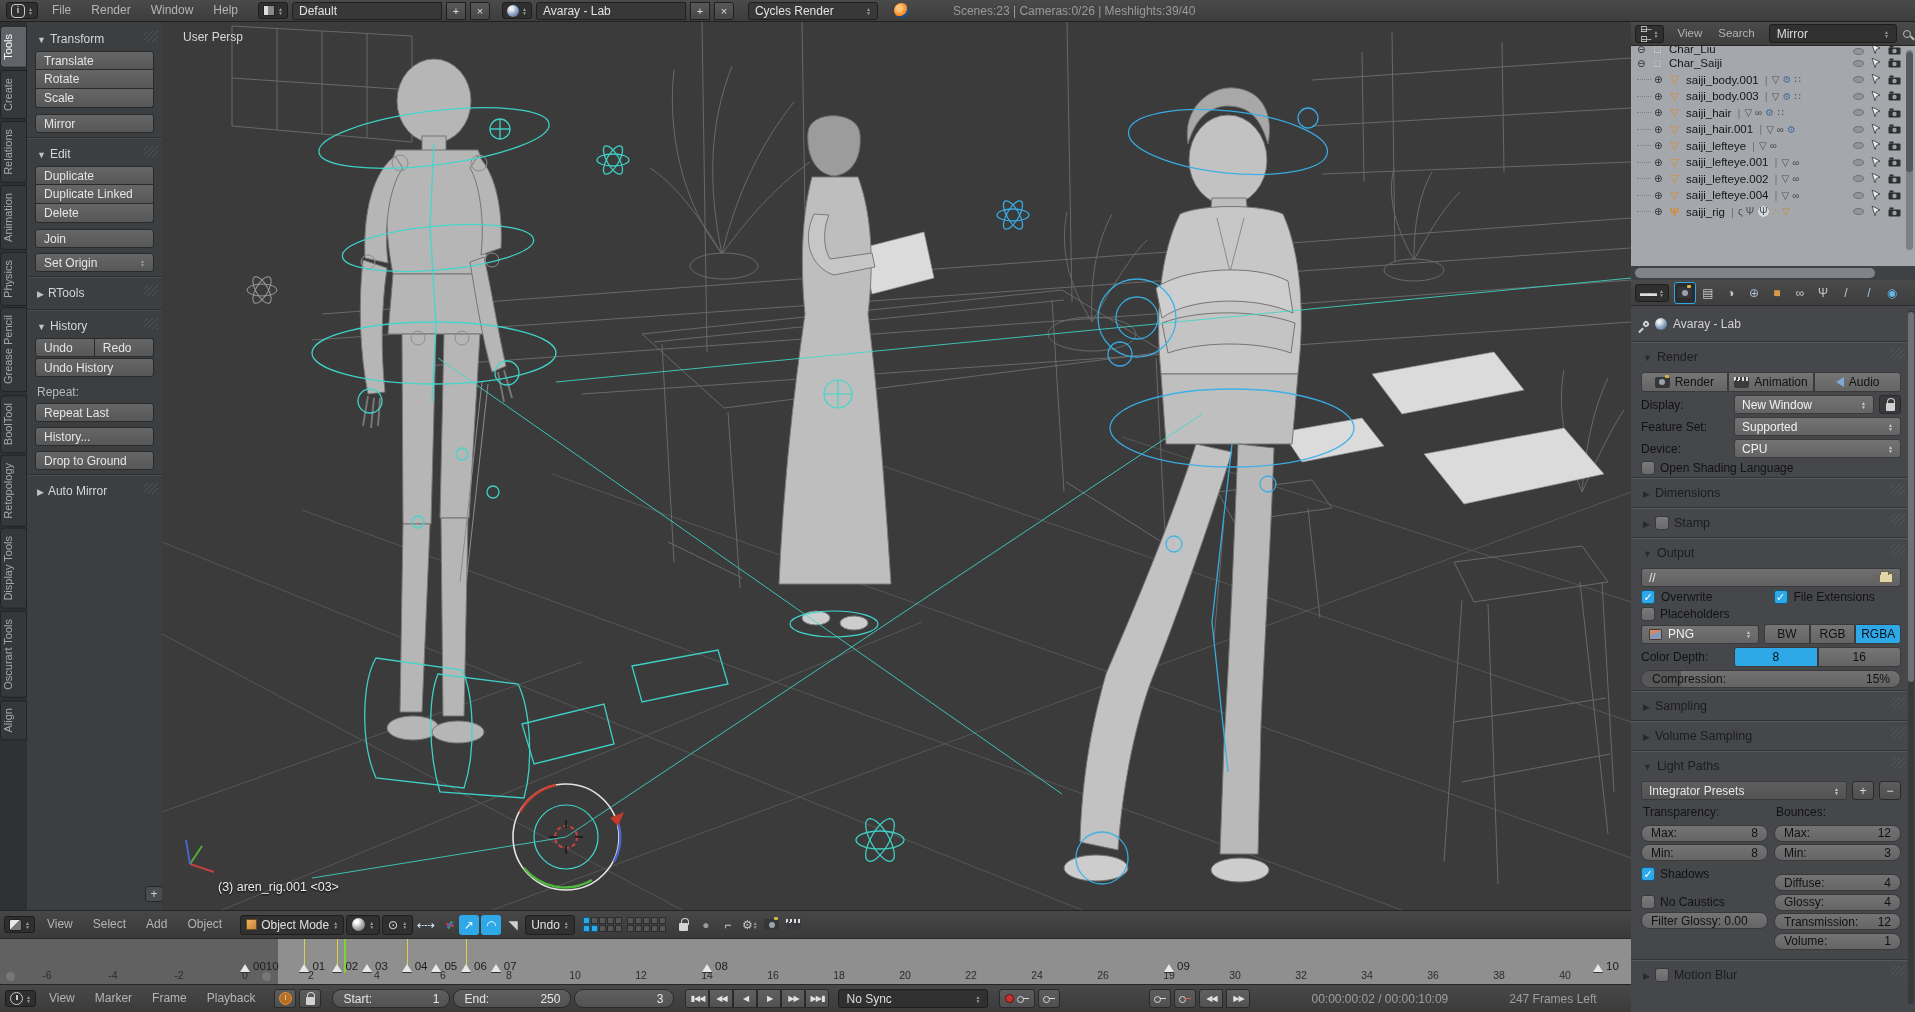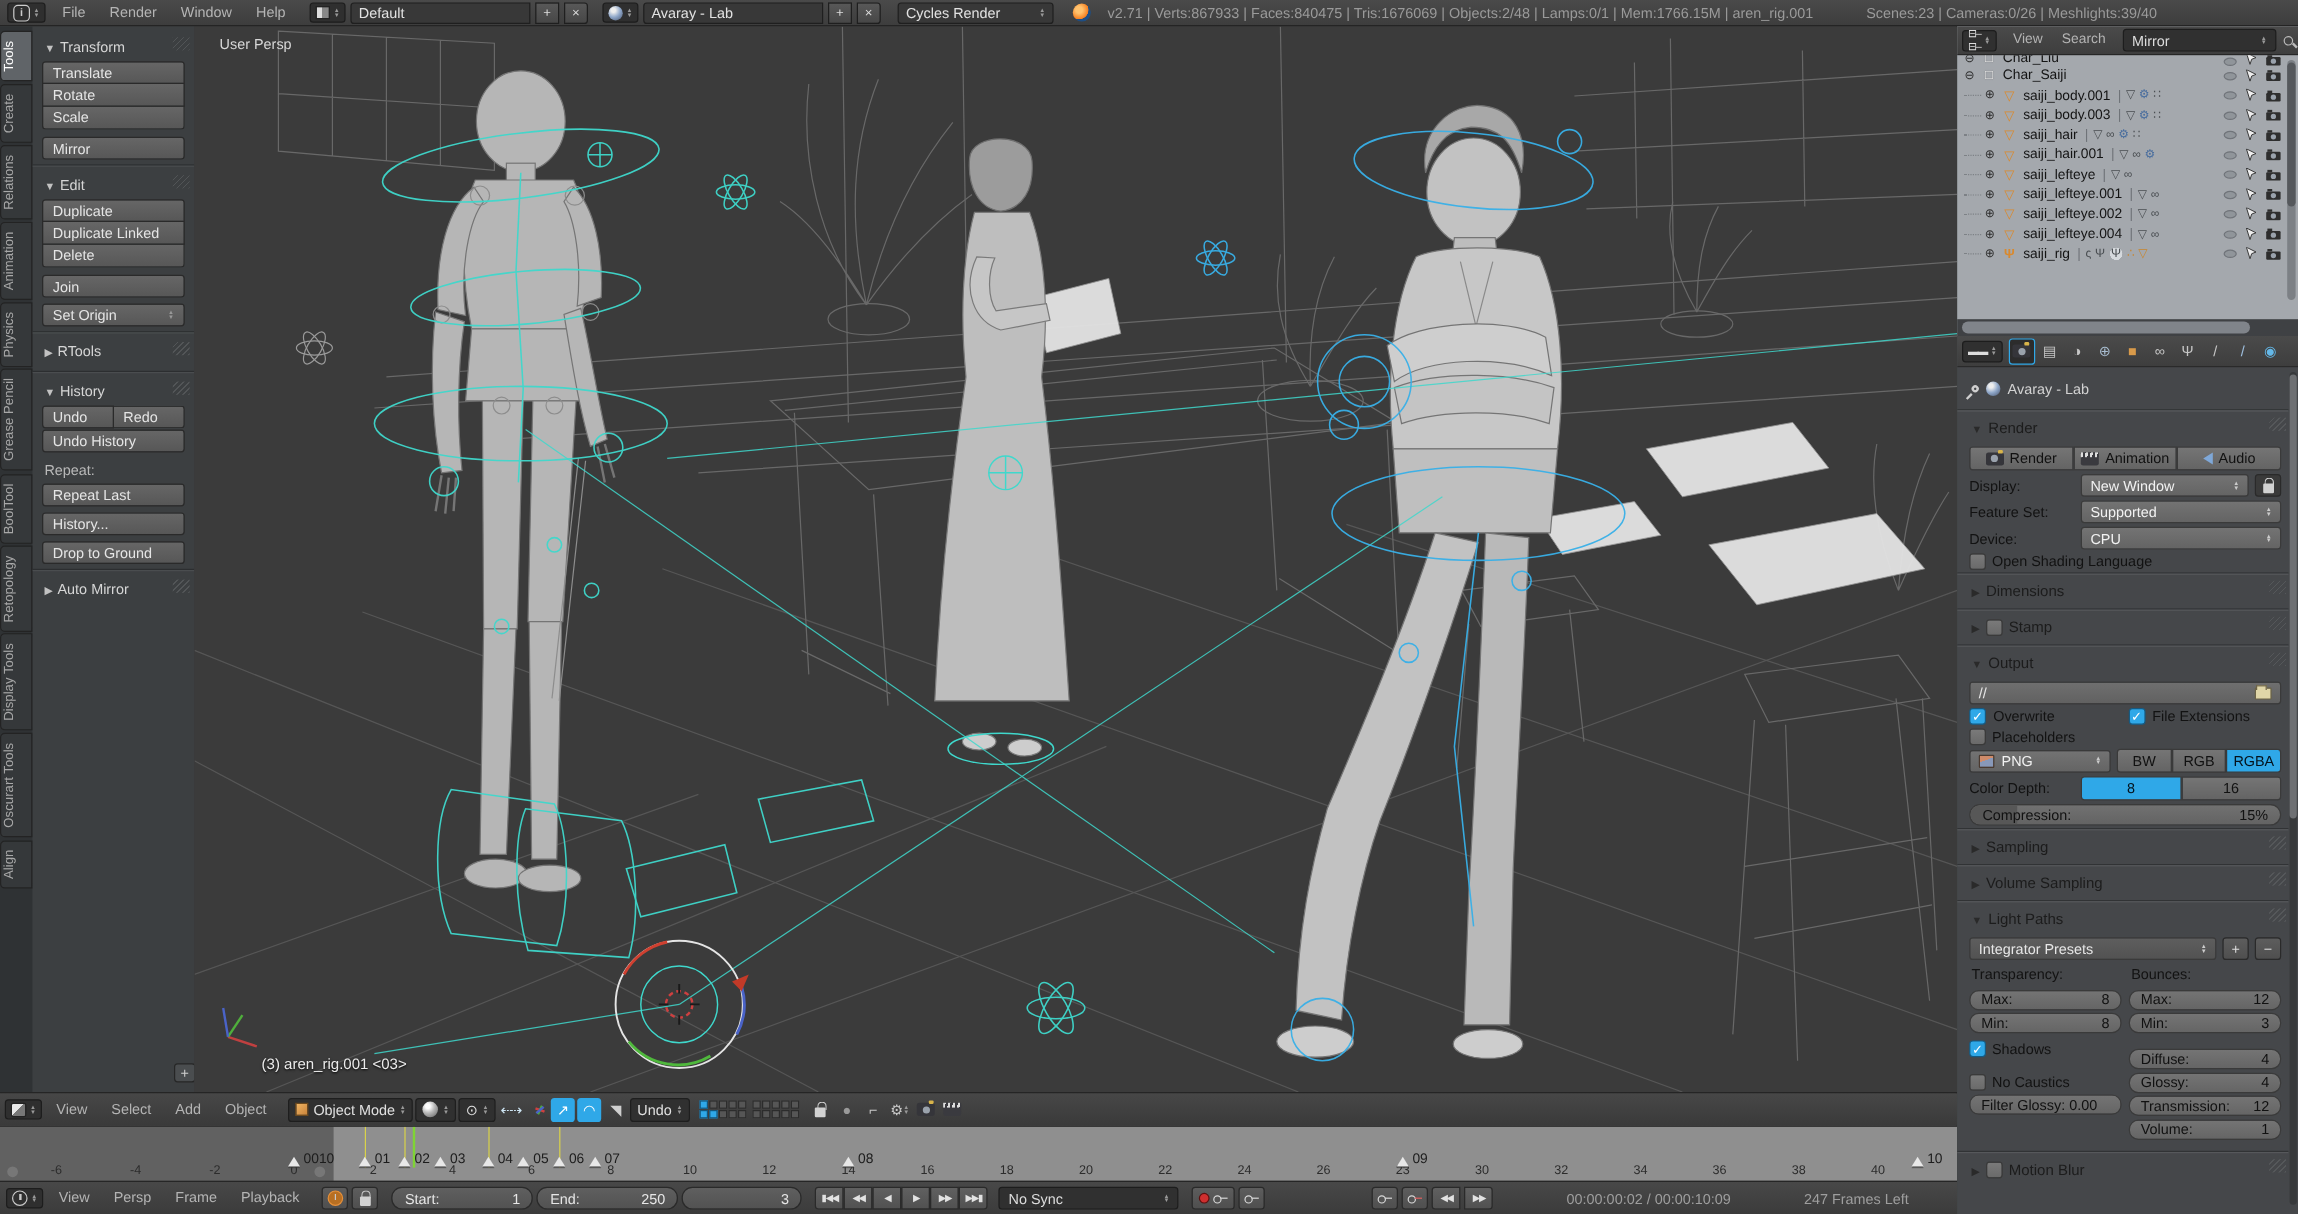--- a/index.html
+++ b/index.html
@@ -250,21 +250,20 @@
     <span class="field">
         <span>Avaray - Lab</span>
       </span>
     <span class="sqbtn">+</span>
     <span class="sqbtn last">×</span>
     <span class="field" style="margin-left:10px;border-radius:3px;min-width:130px;">
       <span>Cycles Render</span>
       <span class="updn" style="margin-left:auto;">▲<br>▼</span>
     </span>
     <span class="blender-logo" style="margin-left:12px;"></span>
-    <span id="stats">v2.71 | Verts:867933 | Faces:840475 | Tris:1676069 | Objects:2/48 | Lamps:0/1 | Mem:1766.15M | aren_rig.001</span>
     <span id="stats-right">Scenes:23 | Cameras:0/26 | Meshlights:39/40</span>
   </div>
 
   <div id="view3d">
 
     <div id="toolshelf">
       <div id="shelf-tabs">
           <span class="shelf-tab active">Tools</span>
           <span class="shelf-tab">Create</span>
           <span class="shelf-tab">Relations</span>
@@ -577,21 +576,21 @@
         <span class="rnum" style="left: 509px;">8</span>
         <span class="rnum" style="left: 575px;">10</span>
         <span class="rnum" style="left: 641px;">12</span>
         <span class="rnum" style="left: 707px;">14</span>
         <span class="rnum" style="left: 773px;">16</span>
         <span class="rnum" style="left: 839px;">18</span>
         <span class="rnum" style="left: 905px;">20</span>
         <span class="rnum" style="left: 971px;">22</span>
         <span class="rnum" style="left: 1037px;">24</span>
         <span class="rnum" style="left: 1103px;">26</span>
-        <span class="rnum" style="left: 1169px;">23</span>
+        <span class="rnum" style="left: 1169px;">19</span>
         <span class="rnum" style="left: 1235px;">30</span>
         <span class="rnum" style="left: 1301px;">32</span>
         <span class="rnum" style="left: 1367px;">34</span>
         <span class="rnum" style="left: 1433px;">36</span>
         <span class="rnum" style="left: 1499px;">38</span>
         <span class="rnum" style="left: 1565px;">40</span>
         <span class="kline" style="left: 304.4px;"></span>
         <span class="kline" style="left: 337.4px;"></span>
         <span class="kline" style="left: 406.7px;"></span>
         <span class="kline" style="left: 466.1px;"></span>
@@ -621,21 +620,21 @@
         <span class="rnub" style="left: 6px;"></span>
         <span class="rnub" style="left: 262px;"></span>
       </div>
     <div id="tl-footer">
       <span class="idrop">
         <span class="clock-ico"></span>
         <span class="updn">▲<br>▼</span>
       </span>
       <span id="tl-menus" style="display:flex;">
           <span class="menu-item">View</span>
-          <span class="menu-item">Persp</span>
+          <span class="menu-item">Marker</span>
           <span class="menu-item">Frame</span>
           <span class="menu-item">Playback</span>
         </span>
       <span class="icobox" style="margin-left:6px;">
           <span class="clock-ico orange"></span>
         </span>
       <span class="icobox">
           <span class="lock-ico"></span>
         </span>
       <span class="pill" style="margin-left:8px;min-width:118px;">

